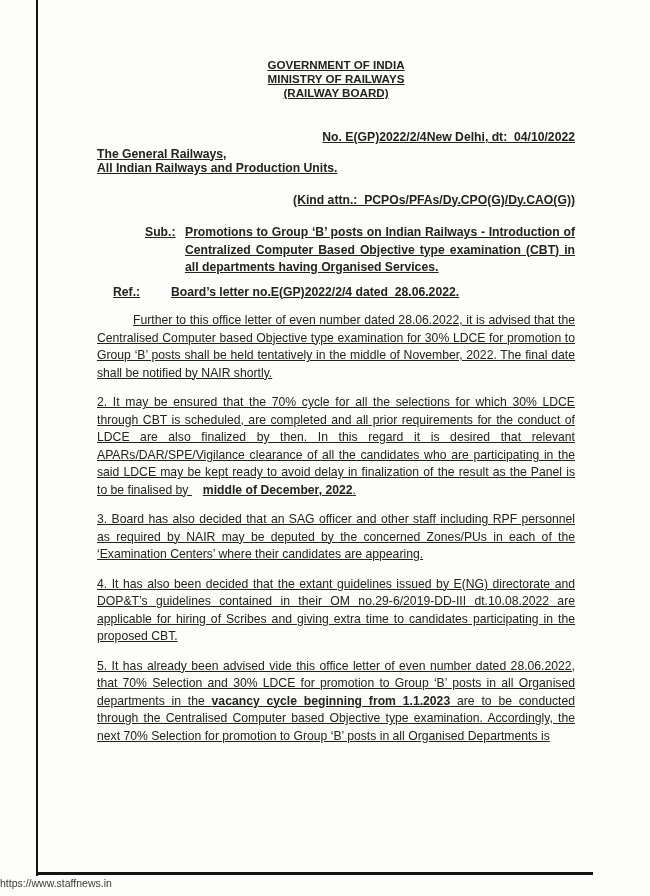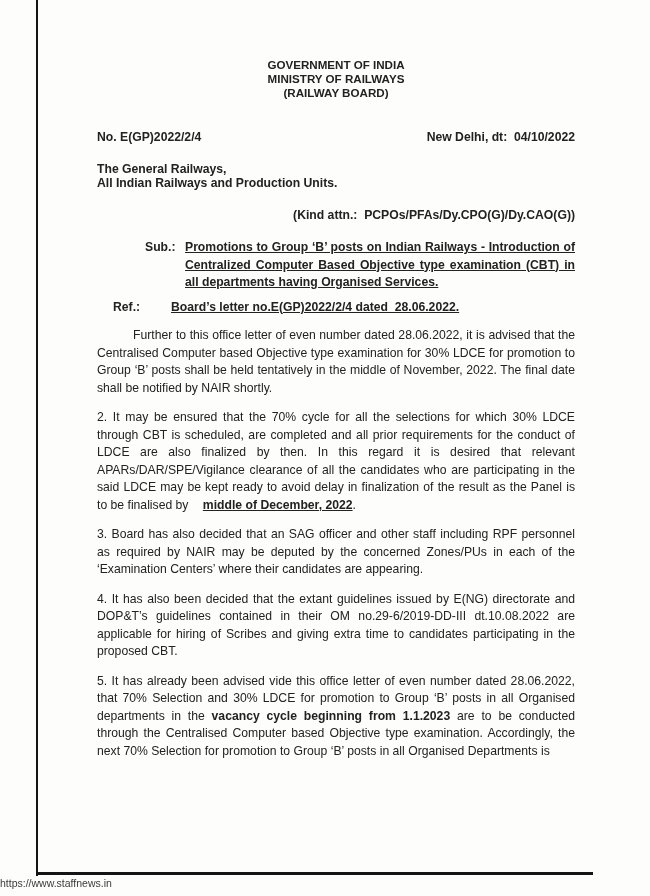--- a/index.html
+++ b/index.html
@@ -33,34 +33,34 @@
     height: 3px;
     background: #141414;
   }
   .content {
     position: absolute;
     left: 97px;
     top: 58px;
     width: 478px;
     font-size: 12.2px;
     line-height: 17.5px;
+    text-decoration: underline;
   }
   .letterhead {
     text-align: center;
     font-weight: bold;
     font-size: 11.6px;
     line-height: 14px;
     margin-bottom: 29px;
   }
   .meta-row {
     display: flex;
-    justify-content: space-between;
+    justify-content: flex-end;
     font-weight: bold;
     white-space: pre-wrap;
-    margin-bottom: 15px;
   }
   .addressee {
     font-weight: bold;
     line-height: 14.5px;
     margin-bottom: 16px;
   }
   .kind-attn {
     font-weight: bold;
     white-space: pre-wrap;
     margin-bottom: 15px;

